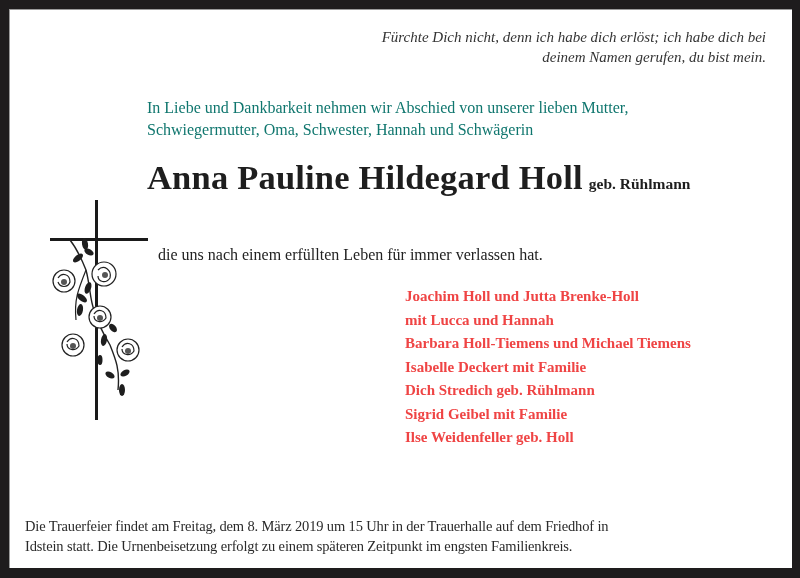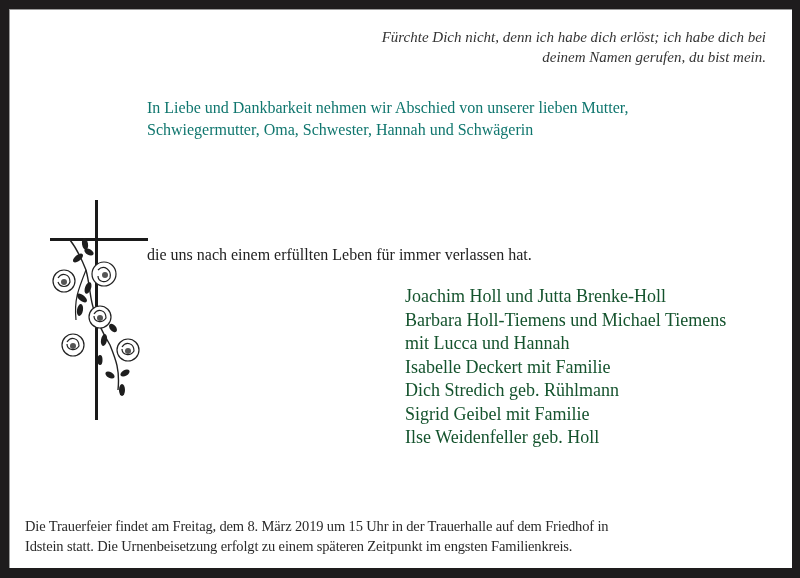--- a/index.html
+++ b/index.html
@@ -26,25 +26,25 @@
       position: absolute; left: 137px; top: 148px; white-space: nowrap;
       color: #1e1e1e;
     }
     .name { font-weight: bold; font-size: 34.5px; letter-spacing: 0.2px; }
     .maiden { font-weight: bold; font-size: 15.5px; margin-left: 6px; }
     .dates {
       position: absolute; left: 339px; top: 204px; font-size: 17px; color: #222; white-space: nowrap;
     }
     .dates .death { margin-left: 30px; }
     .subline {
-      position: absolute; left: 137px; top: 236px; font-size: 16px; color: #222; white-space: nowrap;
+      position: absolute; left: 148px; top: 236px; font-size: 16px; color: #222; white-space: nowrap;
     }
     .survivors {
       position: absolute; left: 395px; top: 275px; list-style: none;
-      font-weight: normal; font-size: 18px; line-height: 23.5px; color: #14532d;
+      font-weight: bold; font-size: 15px; line-height: 23.5px; color: #ef4444;
     }
     .survivors li { white-space: nowrap; }
     .address {
       position: absolute; left: 15px; top: 483px; font-size: 14.5px; color: #2a2a2a; white-space: nowrap;
       letter-spacing: -0.15px;
     }
     .ceremony {
       position: absolute; left: 15px; top: 506px; width: 770px; font-size: 14.5px; line-height: 20px; color: #2a2a2a;
       letter-spacing: -0.15px;
     }
@@ -60,20 +60,23 @@
   <div class="quote">
     <div>Fürchte Dich nicht, denn ich habe dich erlöst; ich habe dich bei</div>
     <div>deinem Namen gerufen, du bist mein.</div>
   </div>
 
   <div class="intro">
     <div>In Liebe und Dankbarkeit nehmen wir Abschied von unserer lieben Mutter,</div>
     <div>Schwiegermutter, Oma, Schwester, Hannah und Schwägerin</div>
   </div>
 
+  <div class="name-line">
+    <span class="name">Anna Pauline Hildegard Holl</span><span class="maiden">geb. Rühlmann</span>
+  </div>
 
 
   <div class="subline">die uns nach einem erfüllten Leben für immer verlassen hat.</div>
 
   <svg class="cross" viewBox="0 0 120 240" xmlns="http://www.w3.org/2000/svg">
 
     <rect x="57" y="10" width="3" height="220" fill="#1a1a1a"></rect>
     <rect x="12" y="48" width="98" height="3" fill="#1a1a1a"></rect>
 
     <path d="M32 50 C40 60, 44 70, 48 80 C52 95, 52 110, 56 120 C60 135, 66 145, 72 155 C78 170, 82 180, 80 200" stroke="#222" stroke-width="1.4" fill="none"></path>
@@ -108,22 +111,22 @@
       <path d="M29 152 C33 146, 41 148, 41 156 C37 162, 29 160, 29 154" fill="none"></path>
       <circle cx="35" cy="156" r="3" fill="#555" stroke="none"></circle>
       <circle cx="90" cy="160" r="11"></circle>
       <path d="M84 157 C88 151, 96 153, 96 161 C92 167, 84 165, 84 159" fill="none"></path>
       <circle cx="90" cy="161" r="3" fill="#555" stroke="none"></circle>
     </g>
   </svg>
 
   <ul class="survivors">
     <li>Joachim Holl und Jutta Brenke-Holl</li>
+    <li>mit Lucca und Hannah</li>
     <li>Barbara Holl-Tiemens und Michael Tiemens</li>
-    <li>mit Lucca und Hannah</li>
     <li>Isabelle Deckert mit Familie</li>
     <li>Dich Stredich geb. Rühlmann</li>
     <li>Sigrid Geibel mit Familie</li>
     <li>Ilse Weidenfeller geb. Holl</li>
   </ul>
 
 
   <div class="ceremony">
     <div>Die Trauerfeier findet am Freitag, dem 8. März 2019 um 15 Uhr in der Trauerhalle auf dem Friedhof in</div>
     <div>Idstein statt. Die Urnenbeisetzung erfolgt zu einem späteren Zeitpunkt im engsten Familienkreis.</div>

